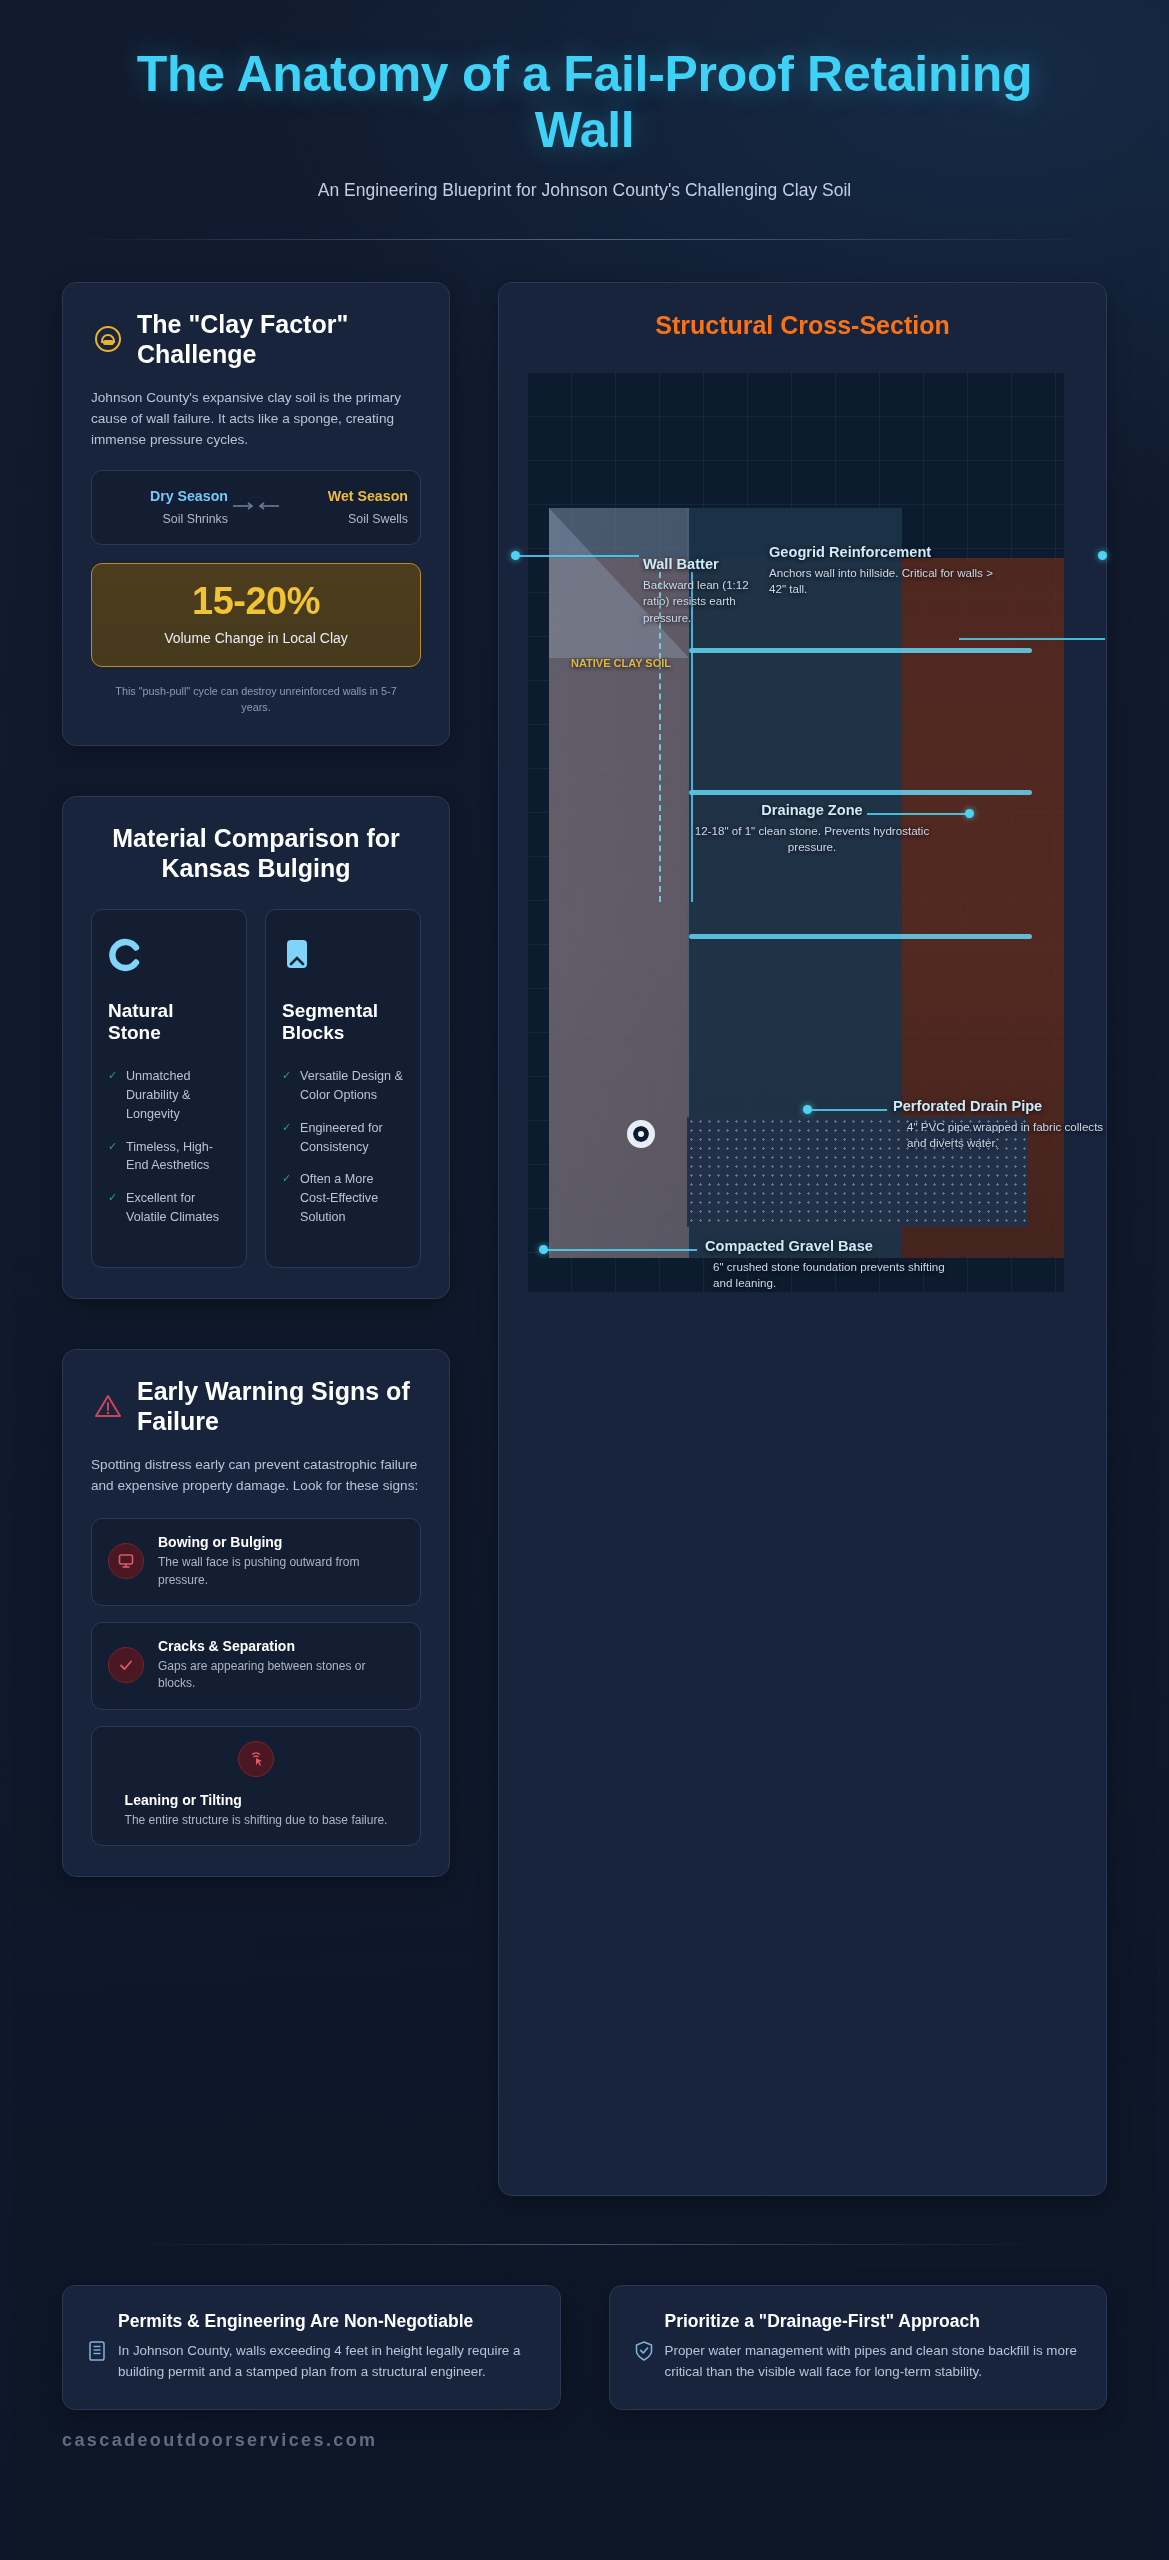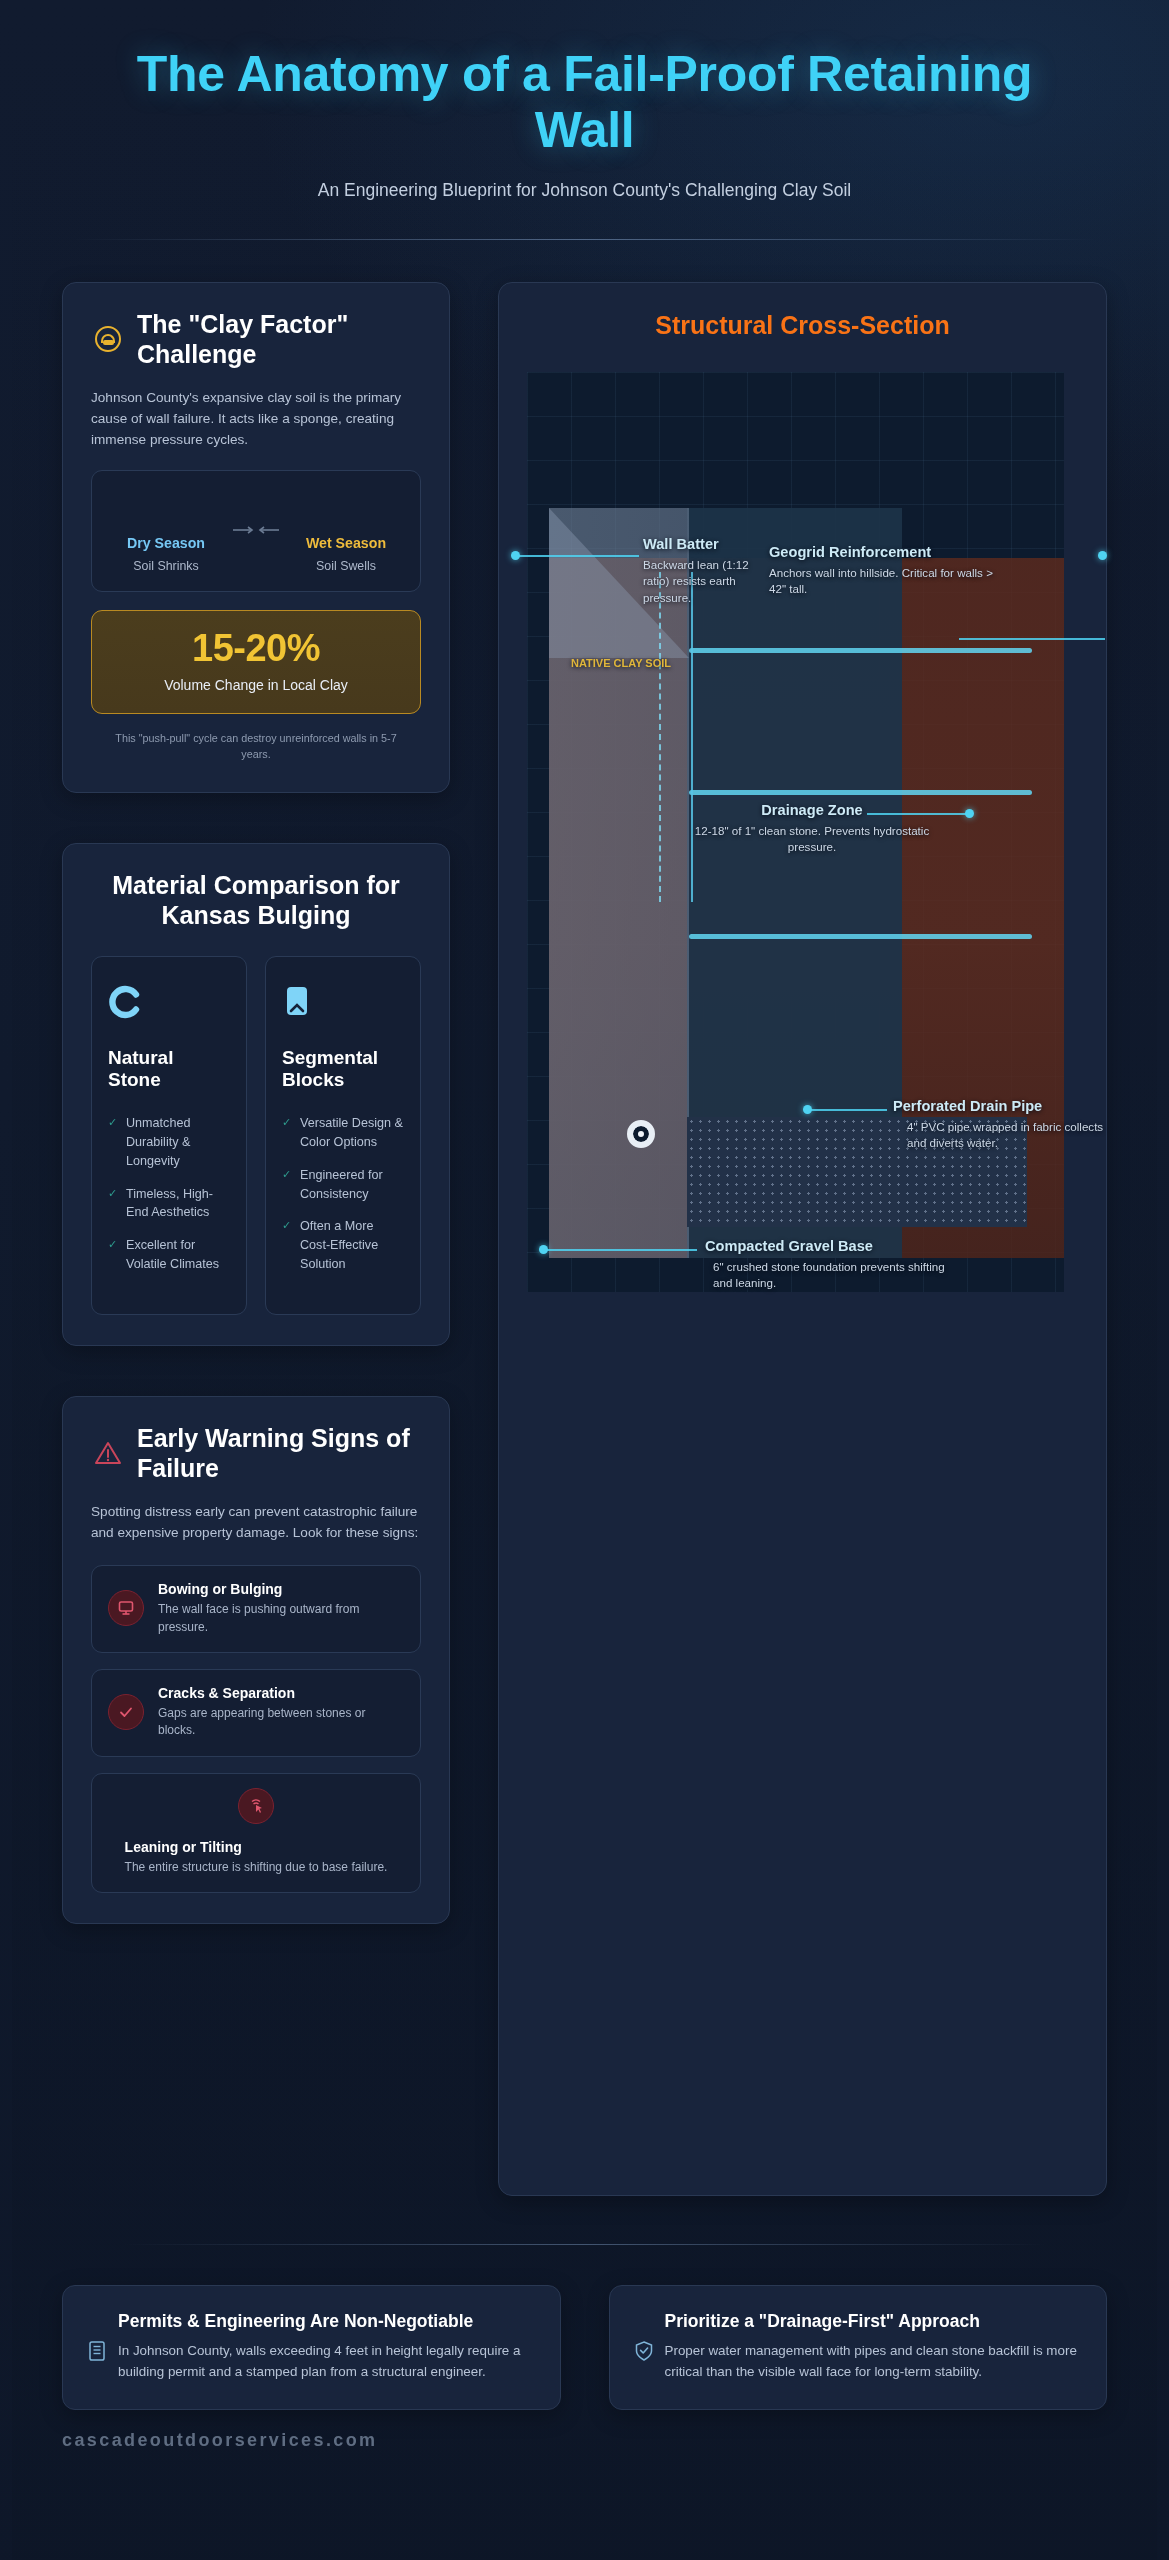--- a/index.html
+++ b/index.html
@@ -120,21 +120,21 @@
   
   .season-box {
     margin-top: 20px;
     background: #141e33;
     border: 1px solid #2a3a56;
     border-radius: 11px;
     padding: 16px 12px 18px 12px;
     display: flex;
     align-items: center;
   }
-  .season { flex: 1 1 0; text-align: center; margin-top: 47px; }
+  .season { flex: 1 1 0; text-align: right; }
   .season .lbl { font-size: 14.2px; font-weight: 700; line-height: 1.38; }
   .season .sub { margin-top: 5px; font-size: 12.4px; color: #aeb9cc; }
   .season.dry .lbl { color: #76c8f5; }
   .season.wet .lbl { color: #eebb3c; }
   .season-arrow {
     flex: 0 0 56px;
     display: flex; align-items: center; justify-content: center;
     color: #6b7b93;
     font-size: 9px;
     letter-spacing: -1px;
@@ -526,21 +526,21 @@
             <div class="grid-bar" style="top:562px"></div>
 
             <div class="batter-dash"></div>
             <div class="batter-solid"></div>
             <div class="pipe"></div>
 
             <div class="nat-tag">NATIVE CLAY SOIL</div>
 
             <div class="lead-dot" style="left:-16px; top:179px"></div>
             <div class="lead-line" style="left:-8px; top:183px; width:120px"></div>
-            <div class="callout" style="left:116px; top:164px; width:120px">
+            <div class="callout" style="left:116px; top:184px; width:120px">
               <div class="ct">Wall Batter</div>
               <div class="cd">Backward lean (1:12 ratio) resists earth pressure.</div>
             </div>
 
             <div class="lead-dot" style="left:571px; top:179px"></div>
             <div class="lead-line" style="left:432px; top:266px; width:146px"></div>
             <div class="callout" style="left:242px; top:172px; width:238px">
               <div class="ct">Geogrid Reinforcement</div>
               <div class="cd">Anchors wall into hillside. Critical for walls &gt; 42" tall.</div>
             </div>

